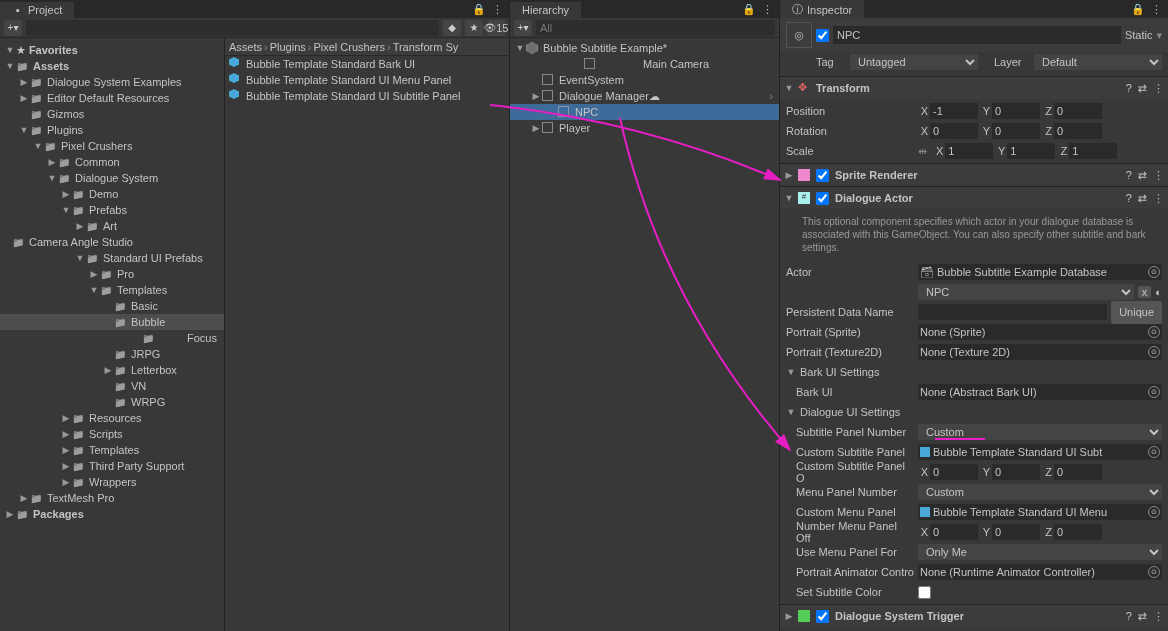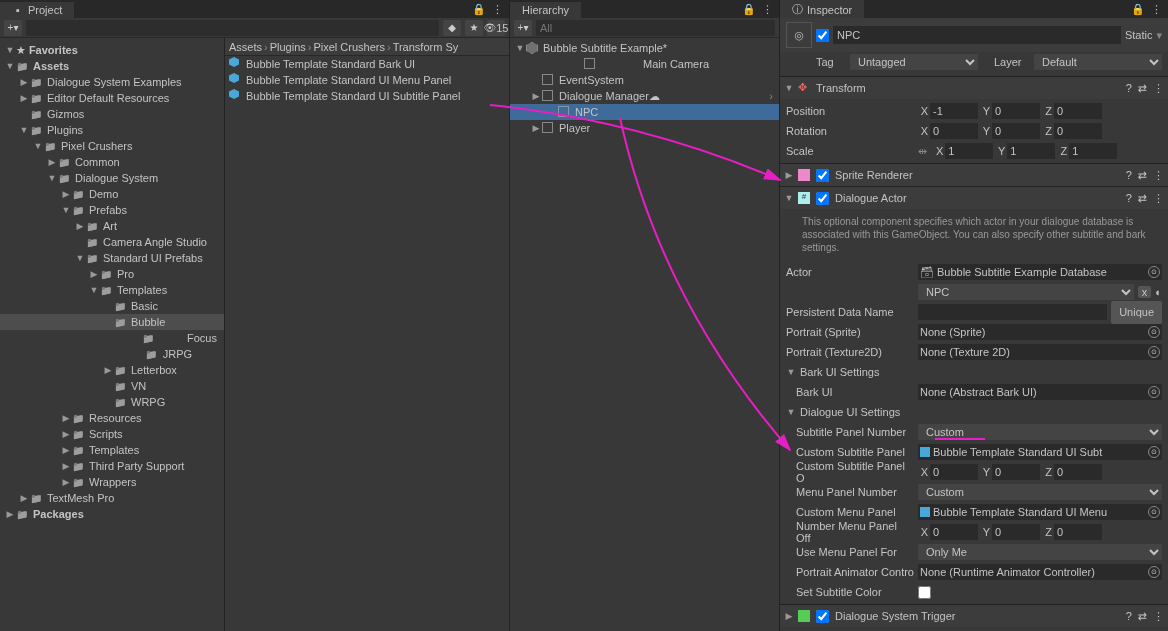--- a/index.html
+++ b/index.html
@@ -52,21 +52,21 @@
 .insp-header .name-input { background: #2a2a2a; border: none; flex: 1; height: 18px; padding: 0 4px; color: #c4c4c4; }
 .cube-big { width: 26px; height: 26px; border: 1px solid #555; display: flex; align-items: center; justify-content: center; }
 .insp-subhead { display: flex; align-items: center; gap: 4px; padding: 2px 6px 6px 36px; }
 .insp-subhead select { background: #444; border: none; color: #c4c4c4; height: 16px; font-size: 11px; }
 .insp-subhead .lbl { width: 30px; }
 
 .component { border-top: 1px solid #222; }
 .comp-header { display: flex; align-items: center; height: 22px; background: #3c3c3c; padding: 0 4px; gap: 4px; }
 .comp-header .fold { width: 10px; }
 .comp-header input[type=checkbox] { margin: 0 2px; }
-.comp-header .comp-title { font-weight: normal; flex: 1; }
+.comp-header .comp-title { font-weight: bold; flex: 1; }
 .comp-header .comp-menu { display: flex; gap: 6px; color: #aaa; }
 .comp-icon { width: 14px; height: 14px; display: inline-block; }
 
 .comp-body { padding: 2px 0; }
 .prop-row { display: flex; align-items: center; height: 20px; padding: 0 6px; gap: 4px; }
 .prop-label { width: 128px; color: #c4c4c4; }
 .prop-field { flex: 1; background: #2a2a2a; border: none; height: 16px; padding: 0 4px; color: #c4c4c4; border-radius: 2px; }
 .objref { display: flex; align-items: center; gap: 3px; background: #2a2a2a; flex: 1; height: 16px; padding: 0 2px; border-radius: 2px; }
 .objref .dot { margin-left: auto; width: 12px; height: 12px; border-radius: 50%; border: 1px solid #888; display: flex; align-items: center; justify-content: center; font-size: 7px; }
 .xyz { display: flex; flex: 1; gap: 2px; align-items: center; }
@@ -158,26 +158,26 @@
           <div class="tree-row" style="padding-left: 60px;">
             <span class="fold">▼</span>
             <span class="folder-icon"></span>
             <span class="tree-label" style="">Prefabs</span>
           </div>
           <div class="tree-row" style="padding-left: 74px;">
             <span class="fold">▶</span>
             <span class="folder-icon"></span>
             <span class="tree-label" style="">Art</span>
           </div>
+          <div class="tree-row" style="">
+            <span class="fold"></span>
+            <span class="folder-icon"></span>
+            <span class="tree-label" style="">Camera Angle Studio</span>
+          </div>
           <div class="tree-row" style="padding-left: 74px;">
-            <span class="fold"></span>
-            <span class="folder-icon"></span>
-            <span class="tree-label" style="">Camera Angle Studio</span>
-          </div>
-          <div class="tree-row" style="padding-left: 74px;">
             <span class="fold">▼</span>
             <span class="folder-icon"></span>
             <span class="tree-label" style="">Standard UI Prefabs</span>
           </div>
           <div class="tree-row" style="padding-left: 88px;">
             <span class="fold">▶</span>
             <span class="folder-icon"></span>
             <span class="tree-label" style="">Pro</span>
           </div>
           <div class="tree-row" style="padding-left: 88px;">
@@ -193,21 +193,21 @@
           <div class="tree-row selected" style="padding-left: 102px;">
             <span class="fold"></span>
             <span class="folder-icon"></span>
             <span class="tree-label" style="">Bubble</span>
           </div>
           <div class="tree-row" style="padding-left: 102px; gap: 28px;">
             <span class="fold"></span>
             <span class="folder-icon"></span>
             <span class="tree-label" style="">Focus</span>
           </div>
-          <div class="tree-row" style="padding-left: 102px; justify-content: center;">
+          <div class="tree-row" style="padding-left: 102px;">
             <span class="fold"></span>
             <span class="folder-icon"></span>
             <span class="tree-label" style="">JRPG</span>
           </div>
           <div class="tree-row" style="padding-left: 102px;">
             <span class="fold">▶</span>
             <span class="folder-icon"></span>
             <span class="tree-label" style="">Letterbox</span>
           </div>
           <div class="tree-row" style="padding-left: 102px;">

